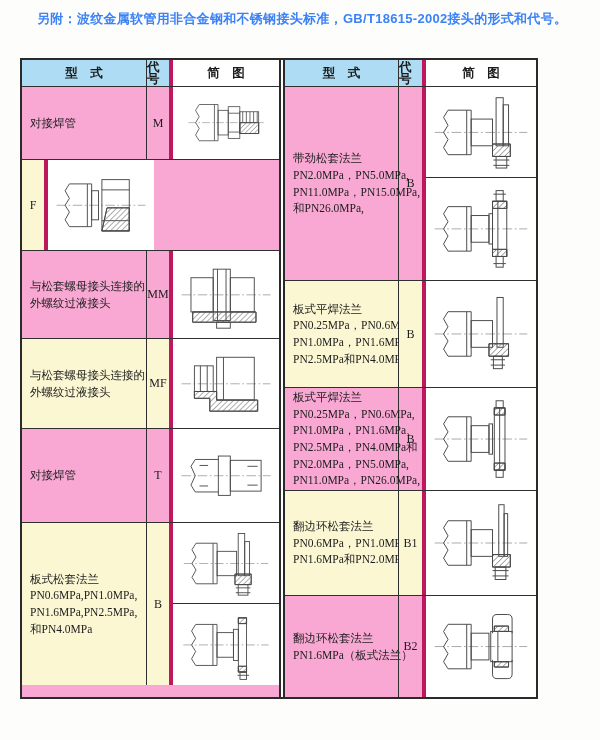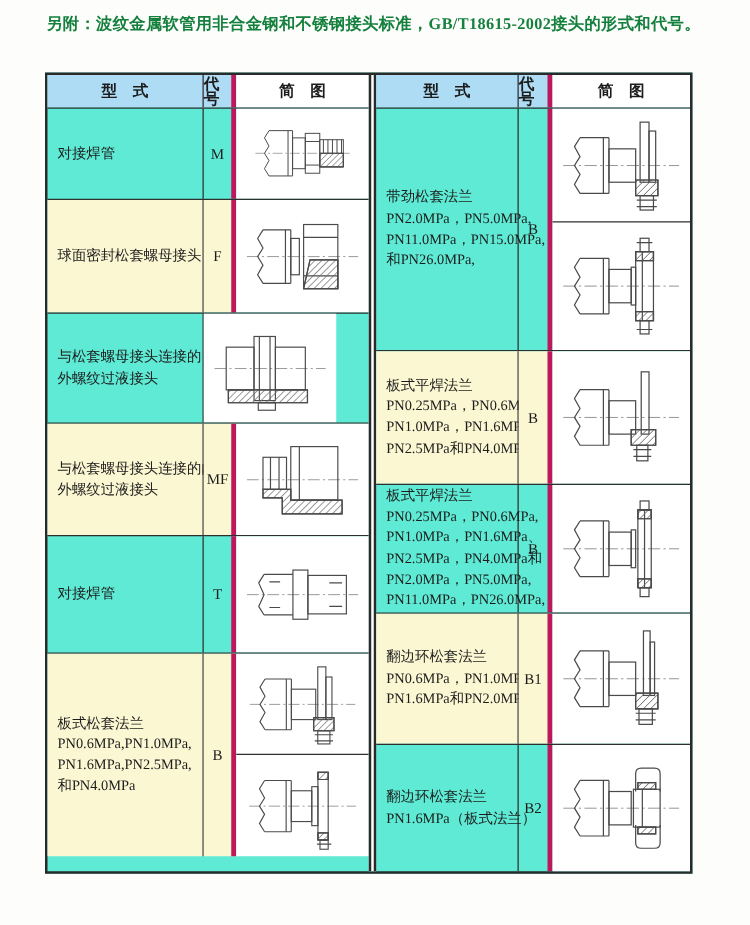--- a/index.html
+++ b/index.html
@@ -3,26 +3,26 @@
 <meta charset="utf-8">
 <style>
   html,body{margin:0;padding:0;}
   body{
     width:600px;height:740px;background:#fdfdfc;overflow:hidden;
     font-family:"Liberation Serif","DejaVu Serif",serif;color:#1c1c1c;
   }
   .page{position:relative;width:600px;height:740px;background:#fdfdfc;}
   .doc-title{
     position:absolute;left:37px;top:10px;width:540px;
-    font-size:13px;font-weight:bold;color:#15803d;letter-spacing:.3px;
-    font-family:Liberation Serif, serif;
+    font-size:13px;font-weight:bold;color:#3b82f6;letter-spacing:.3px;
+    font-family:Liberation Sans, sans-serif;
   }
   .fittings-table{
-    position:absolute;left:36px;top:58px;display:flex;
-    border:2px solid #2a2a2a;background:#5eead4;
+    position:absolute;left:20px;top:58px;display:flex;
+    border:2px solid #2a2a2a;background:#f9a8d4;
   }
   .half{display:flex;flex-direction:column;}
   .center-divider{width:2px;background:#fff;border-left:2px solid #2a2a2a;border-right:2px solid #2a2a2a;}
   .row{display:flex;box-sizing:border-box;border-top:1px solid #2f2f2f;}
   .row:first-child{border-top:none;}
   .header-row{background:var(--header-bg,#aedcf4);}
   .cell{box-sizing:border-box;}
   .cell-type{
     border-right:1px solid #2f2f2f;
     display:flex;flex-direction:column;justify-content:center;
@@ -94,23 +94,20 @@
                   <line x1="83" y1="30" x2="83" y2="45"></line>
                   <line x1="88" y1="30" x2="88" y2="45"></line>
                   <line x1="93" y1="30" x2="93" y2="45"></line>
                   <line x1="98" y1="30" x2="98" y2="45"></line>
     </g>
               </svg>
             </div>
           </div>
         </div>
         <div class="row hl" style="height:91px">
-          <div class="cell cell-type">
-            <div class="type-line">球面密封松套螺母接头</div>
-          </div>
           <div class="cell cell-code">F</div>
           <div class="cell cell-diag">
             <div class="diag-sub" style="flex-grow:1">
               <svg class="diag" viewBox="0 0 110 90" preserveAspectRatio="xMidYMid meet">
     <defs>
                   <pattern id="h1" width="4.5" height="4.5" patternUnits="userSpaceOnUse" patternTransform="rotate(45)">
                     <line x1="0" y1="0" x2="0" y2="4.5" stroke="#6a6a6a" stroke-width="1.3"></line>
                   </pattern>
                 </defs>
     <g stroke="#4a4a4a" stroke-width="1.1" fill="none">
@@ -129,20 +126,21 @@
     </g>
               </svg>
             </div>
           </div>
         </div>
         <div class="row" style="height:88px">
           <div class="cell cell-type">
             <div class="type-line">与松套螺母接头连接的</div>
             <div class="type-line">外螺纹过液接头</div>
           </div>
+          <div class="cell cell-code">MM</div>
           <div class="cell cell-diag">
             <div class="diag-sub" style="flex-grow:1">
               <svg class="diag" viewBox="0 0 110 90" preserveAspectRatio="xMidYMid meet">
     <defs>
                   <pattern id="h2" width="4.5" height="4.5" patternUnits="userSpaceOnUse" patternTransform="rotate(45)">
                     <line x1="0" y1="0" x2="0" y2="4.5" stroke="#6a6a6a" stroke-width="1.3"></line>
                   </pattern>
                 </defs>
     <g stroke="#4a4a4a" stroke-width="1.1" fill="none">
       <line class="cl" x1="3" y1="45" x2="107" y2="45"></line>

